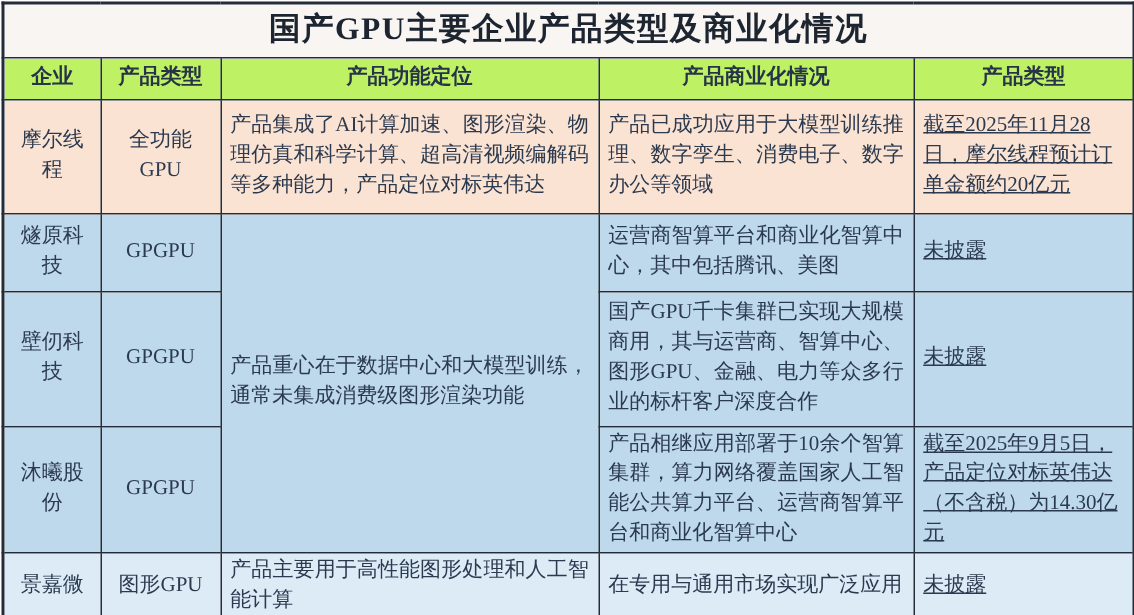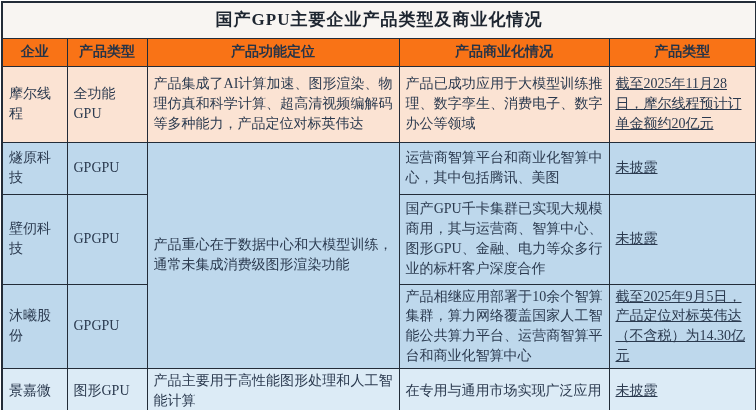--- a/index.html
+++ b/index.html
@@ -27,34 +27,34 @@
     box-sizing: border-box;
     vertical-align: middle;
     font-size: 14px;
     line-height: 1.42;
     padding: 2px 6px;
     overflow: hidden;
   }
   tr.title-row th {
     height: 36px;
     background: #f8f5f2;
-    font-size: 17px;
+    font-size: 21px;
     font-weight: bold;
     text-align: center;
     color: #1d2530;
     letter-spacing: 1px;
   }
   tr.header-row th {
     height: 28px;
-    background: #f97316;
+    background: #bef264;
     font-weight: bold;
     text-align: center;
     color: #273447;
   }
-  td.c-center { }
+  td.c-center { text-align: center; }
   td.c-text   { text-align: justify; }
   td.c-orders { text-align: left; text-decoration: underline; }
   tr.row-peach td { background: #fbe3d3; height: 76px; }
   tr.row-blue  td { background: #bed8ec; }
   tr.row-blue.r2 td { height: 52px; }
   tr.row-blue.r3 td { height: 90px; }
   tr.row-blue.r4 td { height: 80px; }
   tr.row-light td { background: #dcebf6; height: 42px; }
   td.merged-fn { background: #bed8ec; }
 </style>

